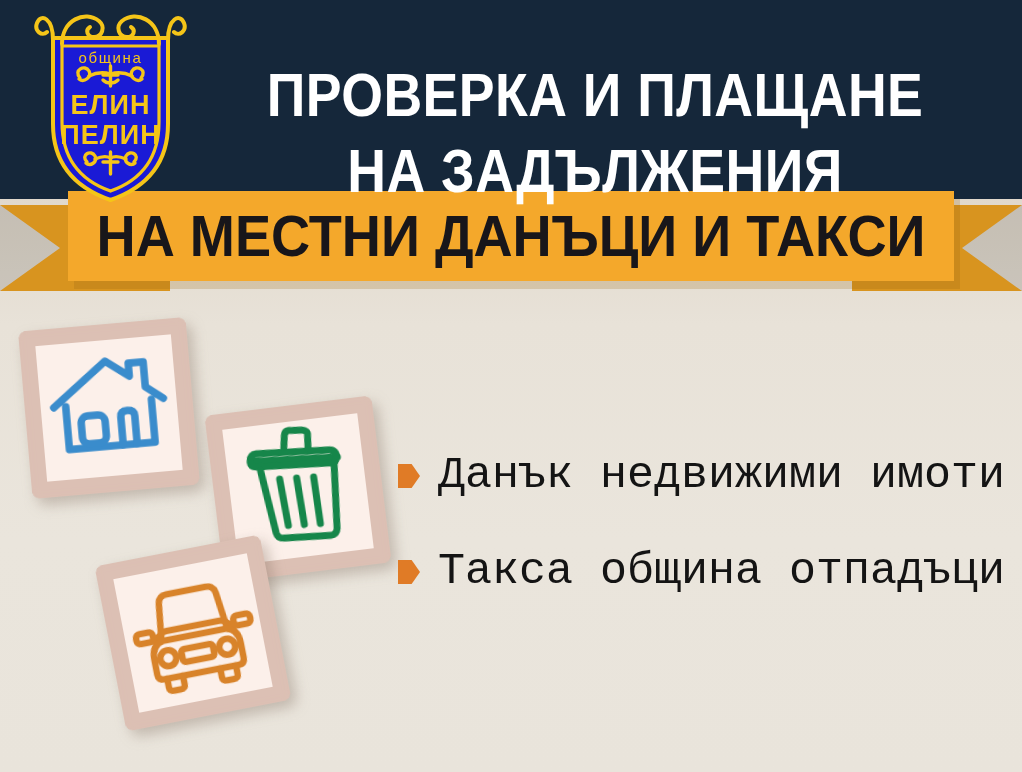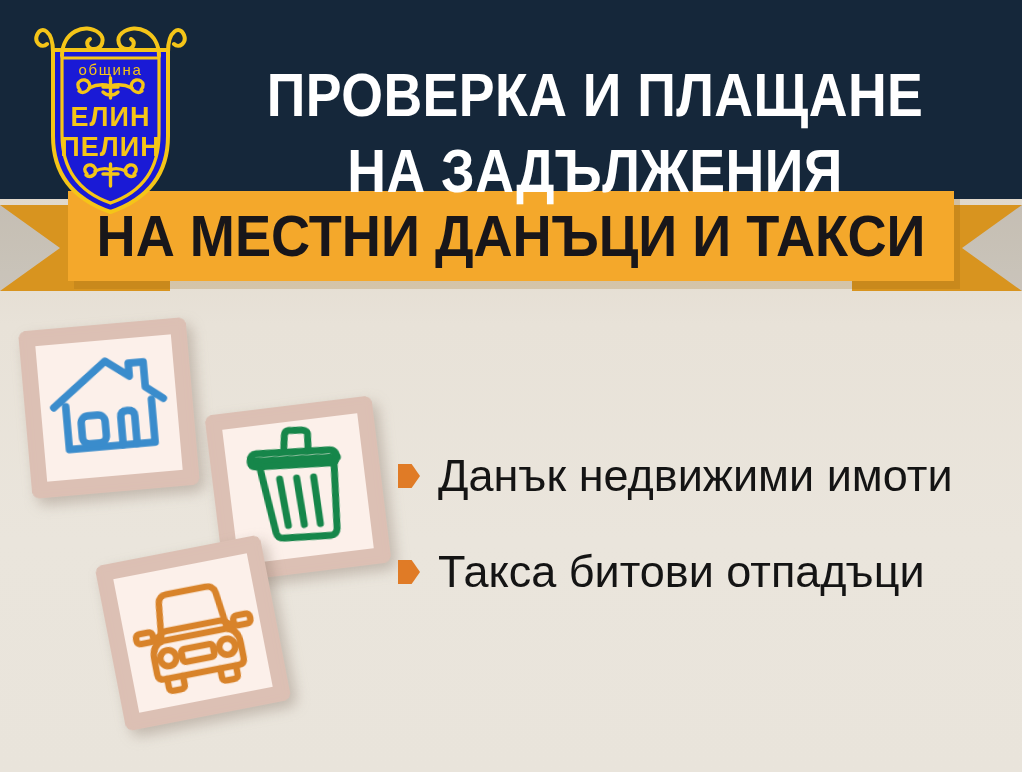--- a/index.html
+++ b/index.html
@@ -41,21 +41,21 @@
     transform-origin: center top;
     z-index: 4;
     white-space: nowrap;
   }
   .header-title .line2 { display: block; }
 
   
   .logo-wrap {
     position: absolute;
     left: 33px;
-    top: 16px;
+    top: 4px;
     width: 155px;
     height: 200px;
     z-index: 5;
   }
   .logo-wrap svg { display: block; }
 
   
   .ribbon {
     position: absolute;
     left: 0;
@@ -142,21 +142,21 @@
   }
   .bullet-marker {
     width: 22px;
     height: 24px;
     flex: 0 0 22px;
     margin-right: 18px;
     background: #e07b26;
     clip-path: polygon(0 0, 62% 0, 100% 50%, 62% 100%, 0 100%);
   }
   .bullet-text {
-    font-family: Liberation Sans, sans-serif;
+    font-family: Liberation Mono, monospace;
     font-size: 45px;
     color: #141414;
     line-height: 1.05;
     white-space: nowrap;
   }
 </style>
 </head>
 <body>
 
 <div id="poster">
@@ -288,17 +288,17 @@
     </svg>
   </div>
 
   <div class="bullet-list">
     <div class="bullet-row">
       <span class="bullet-marker"></span>
       <span class="bullet-text">Данък недвижими имоти</span>
     </div>
     <div class="bullet-row">
       <span class="bullet-marker"></span>
-      <span class="bullet-text">Такса битови отпадъци</span>
+      <span class="bullet-text">Такса община отпадъци</span>
     </div>
   </div>
 
 </div>
 
 </body></html>

